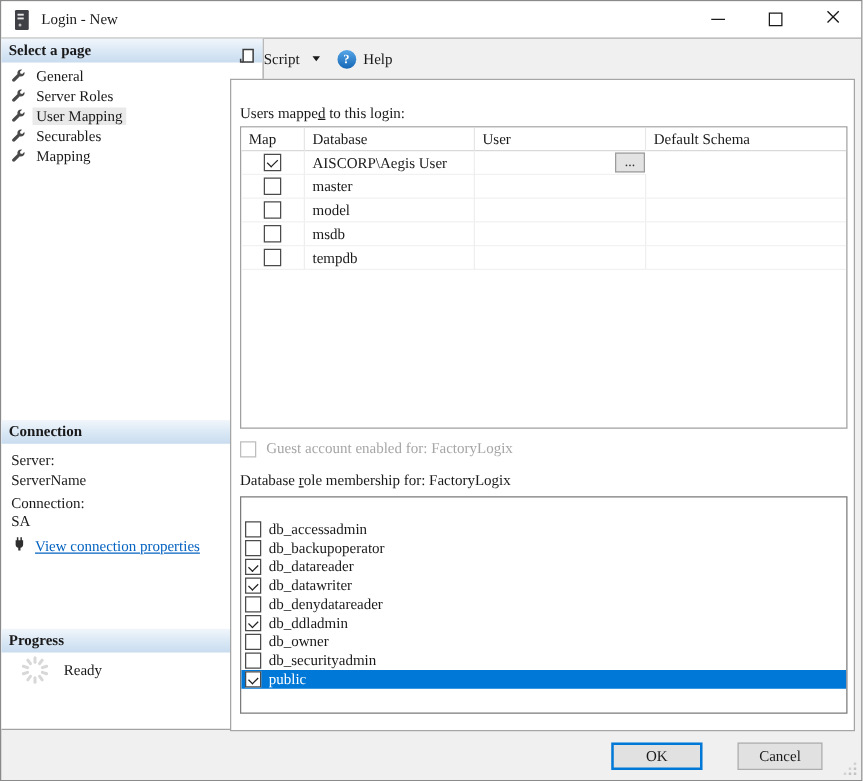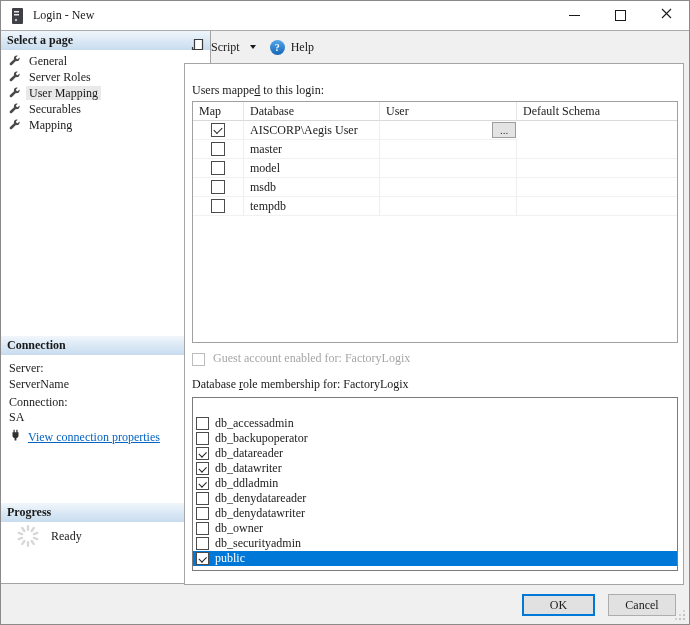--- a/index.html
+++ b/index.html
@@ -58,21 +58,21 @@
   .cb.checked::after{content:"";position:absolute;left:2px;top:3px;width:7px;height:4px;
     border-left:1.6px solid #1f1f1f;border-bottom:1.6px solid #1f1f1f;transform:rotate(-45deg)}
   .cb.small.checked::after{left:2px;top:2.5px;width:6px;height:3.5px}
   .cb.disabled{border-color:#bdbdbd}
   .guest-row{position:absolute;left:7px;top:287px;display:flex;align-items:flex-end;gap:8px;color:#a6a6a6}
   .roles-label{top:313px}
   .role-list{position:absolute;left:7px;top:333px;width:486px;height:174px;box-sizing:border-box;border:1px solid #7b7b7b;background:#fff;padding-top:18px;overflow:hidden}
   .role-item{display:flex;align-items:center;height:15px;padding-left:3px;gap:6px}
   .role-item.selected{background:#0078d7;color:#fff}
   
-  .btn-row{position:absolute;right:13px;bottom:8px;display:flex;gap:13px}
+  .btn-row{position:absolute;right:31px;bottom:8px;display:flex;gap:28px}
   .btn{height:22px;background:#e1e1e1;font:inherit;color:#1a1a1a;padding:0}
   .btn-ok{width:73px;border:2px solid #0078d7}
   .btn-cancel{width:68px;border:1px solid #adadad}
   .resize-grip{position:absolute;right:4px;bottom:4px;width:10px;height:10px}
   .grip-dot{position:absolute;right:0;bottom:0;width:2px;height:2px;background:#c3c3c3;
     box-shadow:-4px 0 #c3c3c3,-8px 0 #d2d2d2,0 -4px #c3c3c3,-4px -4px #d2d2d2,0 -8px #d2d2d2}
 </style>
 </head>
 <body>
 
@@ -271,30 +271,26 @@
             </div>
             <div class="role-item">
               <span class="cb small checked"></span>
               <span>db_datareader</span>
             </div>
             <div class="role-item">
               <span class="cb small checked"></span>
               <span>db_datawriter</span>
             </div>
             <div class="role-item">
+              <span class="cb small"></span>
+              <span>db_denydatareader</span>
+            </div>
+            <div class="role-item">
               <span class="cb small checked"></span>
               <span>db_ddladmin</span>
-            </div>
-            <div class="role-item">
-              <span class="cb small"></span>
-              <span>db_denydatareader</span>
-            </div>
-            <div class="role-item">
-              <span class="cb small"></span>
-              <span>db_denydatawriter</span>
             </div>
             <div class="role-item">
               <span class="cb small"></span>
               <span>db_owner</span>
             </div>
             <div class="role-item">
               <span class="cb small"></span>
               <span>db_securityadmin</span>
             </div>
             <div class="role-item selected">

